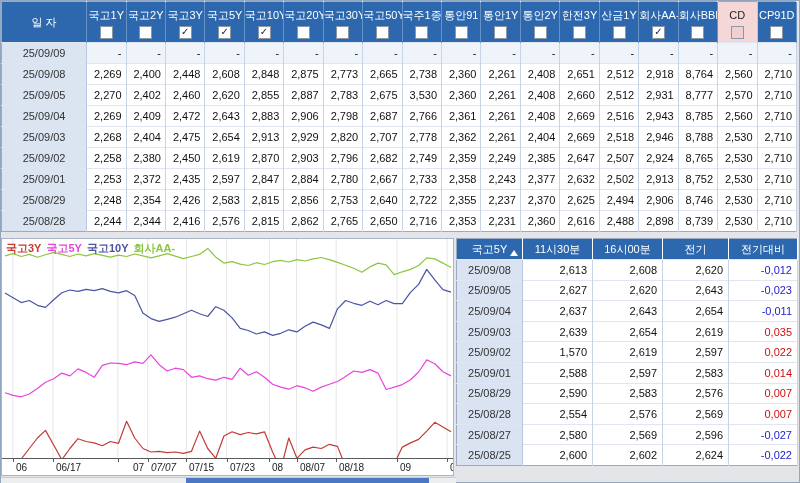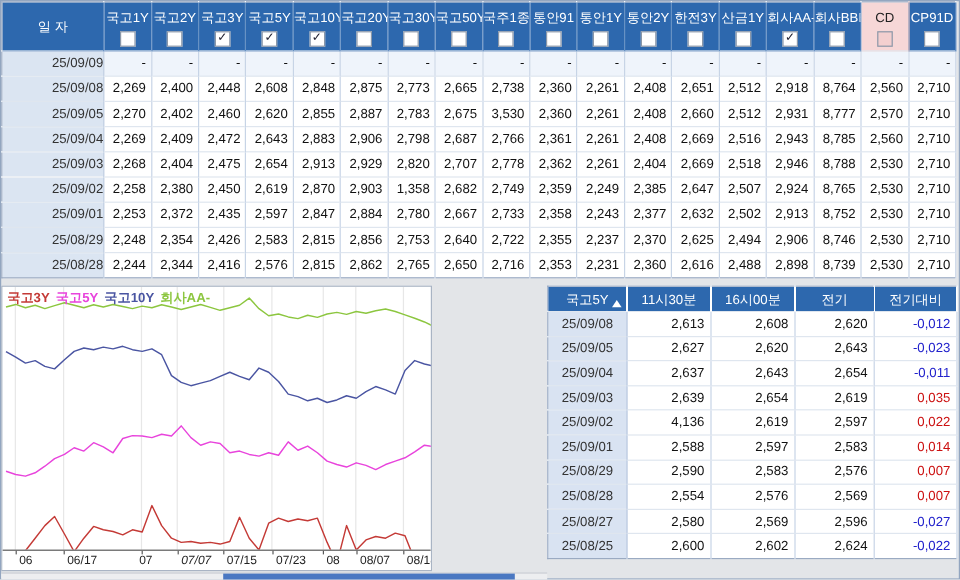--- a/index.html
+++ b/index.html
@@ -25,27 +25,27 @@
   .cb{
     display:inline-block;width:11px;height:11px;margin-top:4px;background:#fff;
     border:1px solid #8A97A8;line-height:10px;font-size:10px;font-weight:bold;color:#223;
     text-align:center;vertical-align:top;cursor:pointer;
   }
   .cb.pink{background:#F3CFCF}
   .top-table td{
     font-size:11px;height:20px;border-right:1px solid #C7D4E6;border-top:1px solid #DFE6EF;
     text-align:right;padding:0 4px 0 0;color:#111;background:#fff;white-space:nowrap;overflow:hidden;
   }
-  .top-table td.date{background:#DBE5F2;text-align:right;color:#333;padding:0;border-right:1px solid #B9C9DF}
+  .top-table td.date{background:#DBE5F2;text-align:center;color:#333;padding:0;border-right:1px solid #B9C9DF}
   .top-table tr.today td{background:#EFF4FB}
   .top-table tr.today td.date{background:#DBE5F2}
 
   
   .chart-panel{
-    position:absolute;left:0;top:237px;width:359px;height:238px;
+    position:absolute;left:0;top:237px;width:453px;height:238px;
     background:#fff;border:1px solid #A9B4C4;box-sizing:border-box;overflow:hidden;
   }
   .chart-panel svg{position:absolute;left:0;top:0}
   .legend{position:absolute;left:4px;top:2px;font-size:11px;font-weight:bold;white-space:nowrap}
   .legend span{margin-right:5px}
   .axis{
     position:absolute;left:0;right:0;bottom:0;height:16px;background:#fff;
     border-top:1px solid #5A5A5A;font-size:10px;color:#222;
   }
   .axis .tick{position:absolute;top:0;width:1px;height:3px;background:#5A5A5A}
@@ -230,21 +230,21 @@
           <td>2,710</td>
         </tr>
         <tr>
           <td class="date">25/09/02</td>
           <td>2,258</td>
           <td>2,380</td>
           <td>2,450</td>
           <td>2,619</td>
           <td>2,870</td>
           <td>2,903</td>
-          <td>1,358</td>
+          <td>2,796</td>
           <td>2,682</td>
           <td>2,749</td>
           <td>2,359</td>
           <td>2,249</td>
           <td>2,385</td>
           <td>2,647</td>
           <td>2,507</td>
           <td>2,924</td>
           <td>8,765</td>
           <td>2,530</td>
@@ -334,21 +334,21 @@
         <polyline points="3.0,54.1 11.1,58.7 19.2,63.6 27.3,61.5 35.4,66.3 43.5,68.4 51.7,60.8 59.8,53.8 67.9,51.0 76.0,52.4 84.1,50.3 92.2,51.7 100.3,49.6 108.4,52.4 116.5,53.8 124.6,51.7 132.7,56.6 140.9,74.0 149.0,79.6 157.1,82.4 165.2,80.3 173.3,78.2 181.4,74.7 189.5,71.2 197.6,74.7 205.7,77.5 213.8,67.7 221.9,71.2 230.1,78.9 238.2,89.4 246.3,91.5 254.4,95.0 262.5,92.9 270.6,96.4 278.7,94.3 286.8,90.8 294.9,92.9 303.0,87.3 311.1,83.1 319.3,85.9 327.4,89.4 335.5,69.8 343.6,61.5 351.7,64.3 359.8,66.3 367.9,62.2 376.0,65.7 384.1,61.5 392.2,64.6 400.3,64.6 408.5,53.4 416.6,45.4 424.7,30.4 432.8,40.9 440.9,50.6 449.0,53.1" fill="none" stroke="#4A55A2" stroke-width="1.2" stroke-linejoin="round"></polyline>
         <polyline points="3.0,16.8 11.1,14.7 19.2,17.5 27.3,15.4 35.4,18.2 43.5,15.7 51.7,13.3 59.8,15.4 67.9,17.5 76.0,15.0 84.1,16.8 92.2,14.7 100.3,16.4 108.4,18.2 116.5,16.1 124.6,17.5 132.7,15.0 140.9,16.8 149.0,18.9 157.1,16.8 165.2,14.7 173.3,17.1 181.4,19.6 189.5,17.5 197.6,15.4 205.7,9.4 213.8,18.2 221.9,24.1 230.1,22.7 238.2,25.1 246.3,26.5 254.4,23.7 262.5,25.5 270.6,22.7 278.7,21.3 286.8,23.0 294.9,20.6 303.0,22.0 311.1,19.9 319.3,18.5 327.4,20.6 335.5,23.4 343.6,26.2 351.7,29.3 359.8,33.2 367.9,27.9 376.0,24.1 384.1,25.8 392.2,35.6 400.3,32.8 408.5,30.4 416.6,26.5 424.7,18.9 432.8,19.9 440.9,24.1 449.0,28.6" fill="none" stroke="#8CC63F" stroke-width="1.2" stroke-linejoin="round"></polyline>
       </svg>
     <div class="legend" id="chart-legend"><span style="color: rgb(196, 58, 54);">국고3Y</span><span style="color: rgb(232, 68, 220);">국고5Y</span><span style="color: rgb(74, 85, 162);">국고10Y</span><span style="color: rgb(140, 198, 63);">회사AA-</span></div>
     <div class="axis" id="chart-axis">
         <span class="tick" style="left: 11px;"></span>
         <span class="xl" style="left: 14px;">06</span>
         <span class="tick" style="left: 51px;"></span>
         <span class="xl" style="left: 54px;">06/17</span>
         <span class="tick" style="left: 116px;"></span>
-        <span class="xl" style="left: 114px;">07</span>
+        <span class="xl" style="left: 131px;">07</span>
         <span class="tick" style="left: 146px;"></span>
         <span class="xl" style="left: 149px; font-style: italic;">07/07</span>
         <span class="tick" style="left: 184px;"></span>
         <span class="xl" style="left: 187px;">07/15</span>
         <span class="tick" style="left: 225px;"></span>
         <span class="xl" style="left: 228px;">07/23</span>
         <span class="tick" style="left: 267px;"></span>
         <span class="xl" style="left: 270px;">08</span>
         <span class="tick" style="left: 295px;"></span>
         <span class="xl" style="left: 298px;">08/07</span>
@@ -406,21 +406,21 @@
         </tr>
         <tr>
           <td class="date">25/09/03</td>
           <td>2,639</td>
           <td>2,654</td>
           <td>2,619</td>
           <td class="pos">0,035</td>
         </tr>
         <tr>
           <td class="date">25/09/02</td>
-          <td>4,136</td>
+          <td>1,570</td>
           <td>2,619</td>
           <td>2,597</td>
           <td class="pos">0,022</td>
         </tr>
         <tr>
           <td class="date">25/09/01</td>
           <td>2,588</td>
           <td>2,597</td>
           <td>2,583</td>
           <td class="pos">0,014</td>

